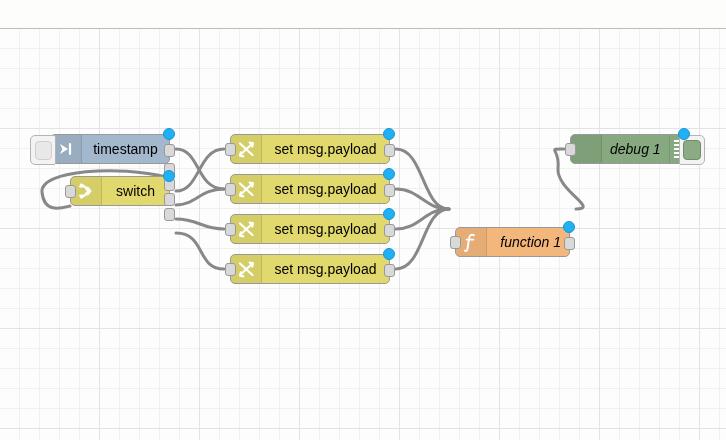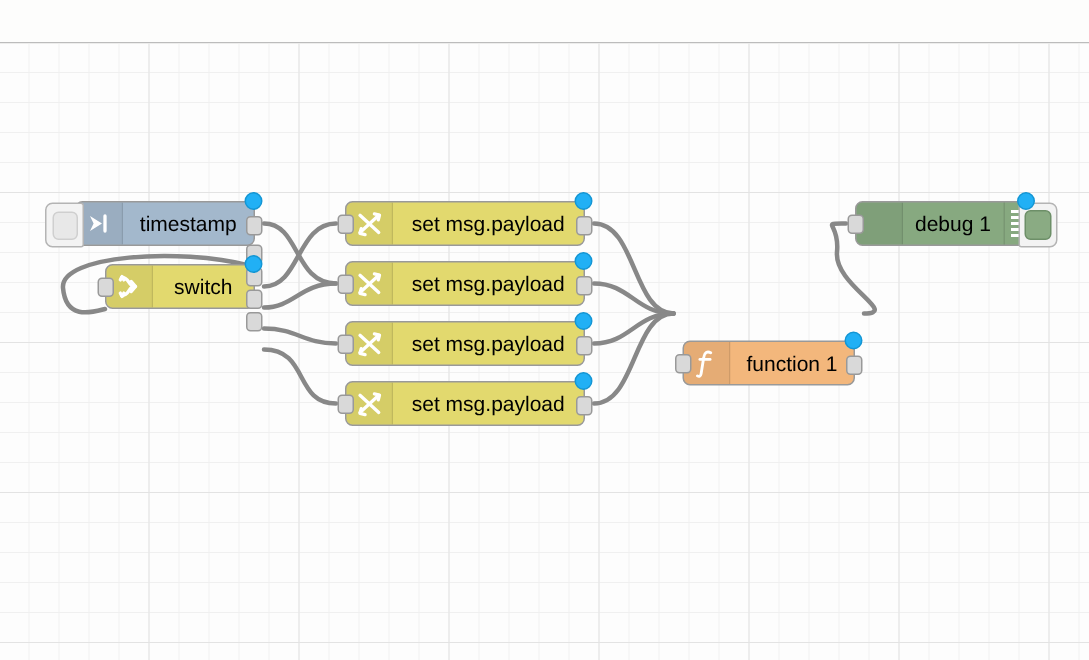--- a/index.html
+++ b/index.html
@@ -53,21 +53,21 @@
     background:rgba(0,0,0,0.055);
     border-radius:4px 0 0 4px;
     flex:0 0 30px;
   }
   .node .label{
     flex:1;text-align:center;
     padding:0 8px;
     white-space:nowrap;
     line-height:30px;
   }
-  .node.italic .label{}
+  .node.italic .label{font-style:italic;text-align:right;}
 
   
   .port{
     position:absolute;
     width:11px;height:13px;
     background:#d9d9d9;
     border:1px solid #999;
     border-radius:3px;
     box-sizing:border-box;
   }

